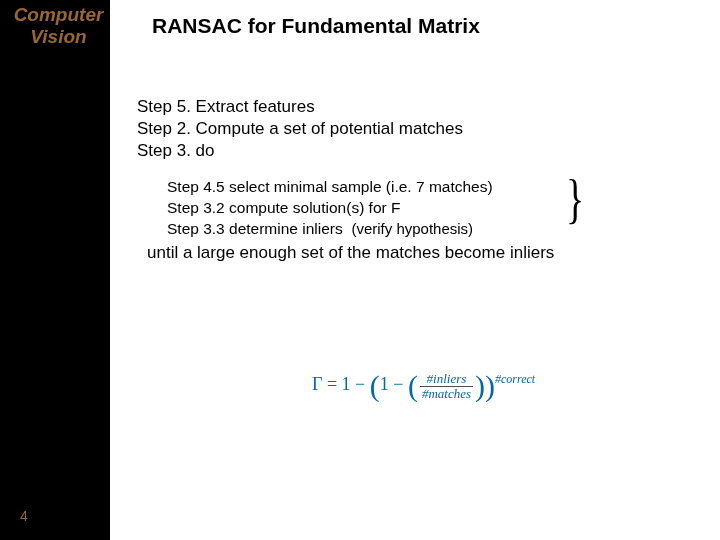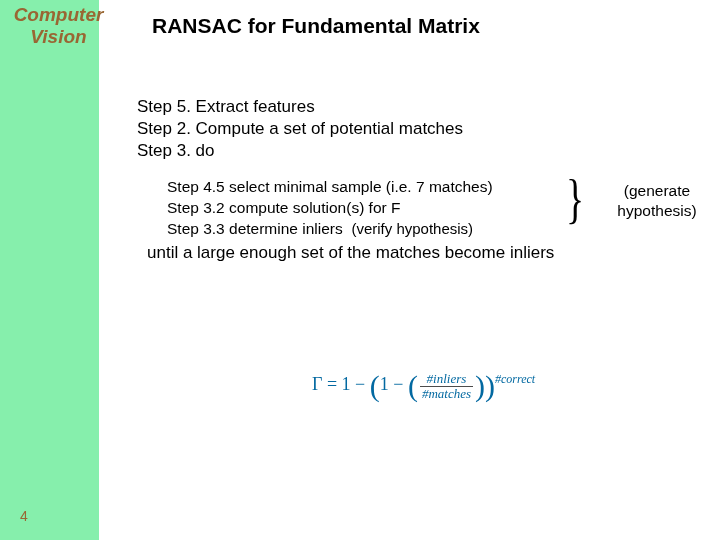--- a/index.html
+++ b/index.html
@@ -8,23 +8,23 @@
     height: 540px;
     font-family: Arial, Helvetica, sans-serif;
     background: #fff;
     position: relative;
     overflow: hidden;
   }
   .sidebar {
     position: absolute;
     left: 0;
     top: 0;
-    width: 99px;
+    width: 110px;
     height: 540px;
-    background: #86efac;
+    background: #000000;
   }
   .sidebar-title {
     position: absolute;
     top: 4px;
     left: 0;
     width: 117px;
     text-align: center;
     color: #996633;
     font-weight: bold;
     font-size: 19px;
@@ -166,24 +166,20 @@
     <div>Step 4.5 select minimal sample (i.e. 7 matches)</div>
     <div>Step 3.2 compute solution(s) for F</div>
     <div>
       <span>Step 3.3 determine inliers</span>&nbsp;
       <span class="verify">(verify hypothesis)</span>
     </div>
   </div>
 
   <div class="brace">}</div>
 
-  <div class="annot">
-    <span>(generate</span><br>
-    <span>hypothesis)</span>
-  </div>
 
   <div class="until">until a large enough set of the matches become inliers</div>
 
 
   <div class="formula">
     <span>Γ</span><span> = 1 − </span><span class="big">(</span><span>1 − </span><span class="big">(</span><span class="frac"><span class="num">#inliers</span><span class="den">#matches</span></span><span class="big">)</span><span class="big">)</span><span class="sup">#correct</span>
   </div>
 </div>
 
 </body></html>

